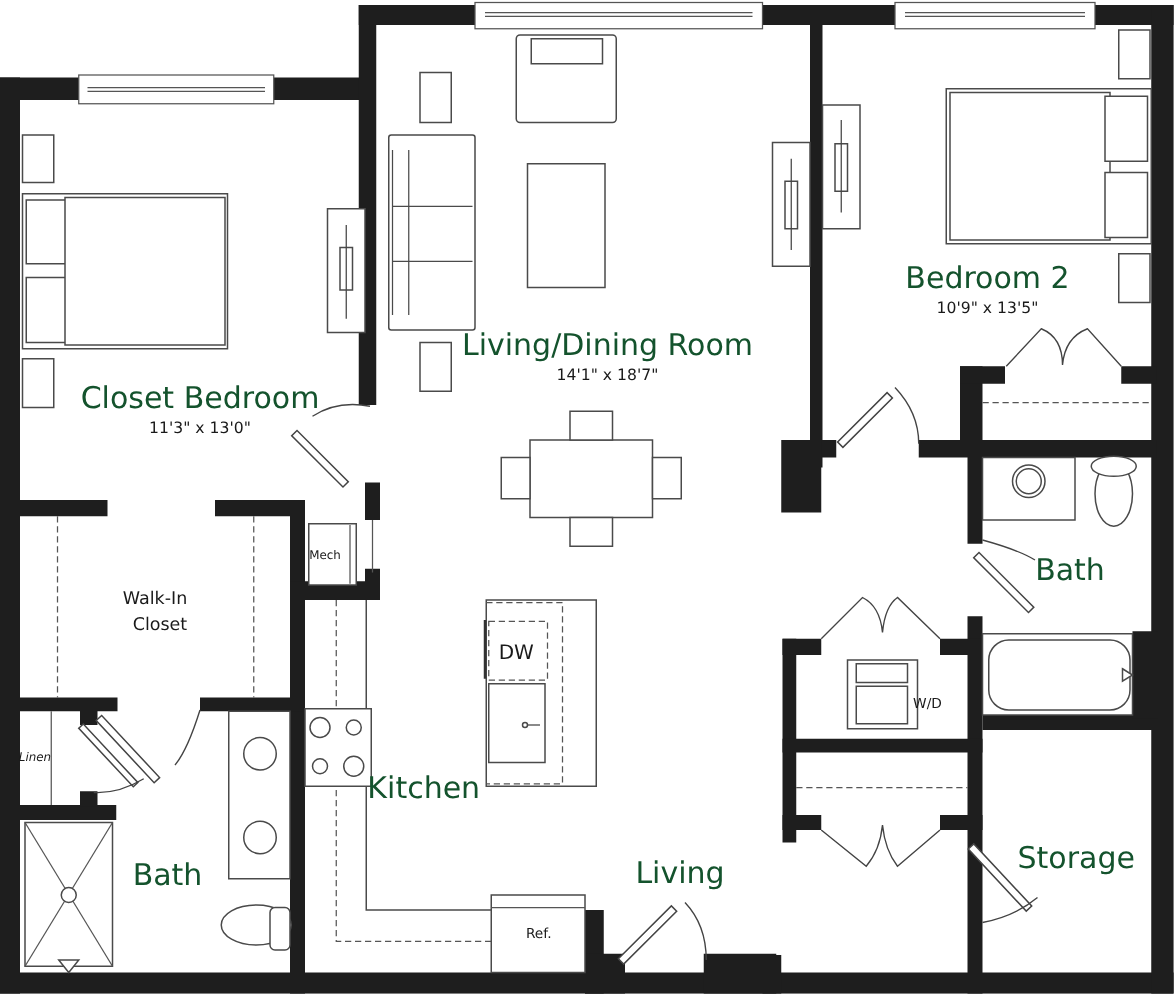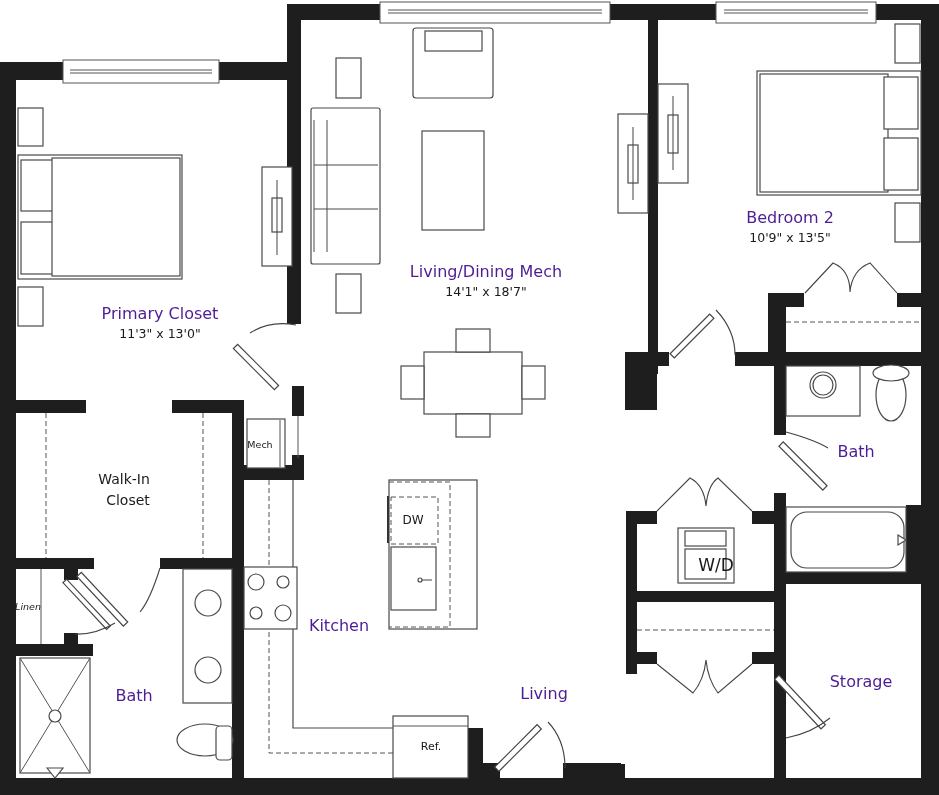--- a/index.html
+++ b/index.html
@@ -1,19 +1,19 @@
 <!DOCTYPE html>
 <html><head>
 <meta charset="utf-8">
 <style>
   html,body{margin:0;padding:0;background:#ffffff;}
   body{width:939px;height:795px;position:relative;overflow:hidden;font-family:"DejaVu Sans","Liberation Sans",sans-serif;color:#1a1a1a;}
   #plan{position:absolute;left:0;top:0;width:939px;height:795px;}
   .lbl{position:absolute;white-space:nowrap;text-align:center;transform:translateX(-50%);line-height:1;}
-  .room-name{font-size:16px;color:#4c1d95;}
+  .room-name{font-size:24px;color:#14532d;}
   .room-dim{font-size:12.5px;color:#1a1a1a;margin-top:6px;}
   .small{font-size:14px;}
   .tiny{font-size:9.5px;}
   .fx{fill:#ffffff;stroke:#4a4a4a;stroke-width:1.2;}
   .fxl{fill:none;stroke:#4a4a4a;stroke-width:1.2;}
   .dash{fill:none;stroke:#555;stroke-width:1;stroke-dasharray:5 3;}
   .wall{fill:#1e1e1e;}
   .win{fill:#ffffff;stroke:#555;stroke-width:1;}
   .door{fill:#ffffff;stroke:#444;stroke-width:1.2;}
   .arc{fill:none;stroke:#444;stroke-width:1.1;}
@@ -228,41 +228,41 @@
     <rect class="fx" x="786" y="507" width="120" height="65"></rect>
     <rect class="fx" x="791" y="512" width="113" height="56" rx="16"></rect>
     <polygon class="fx" points="898,535 906,540 898,545"></polygon>
     <rect class="fx" x="678" y="528" width="56" height="55"></rect>
     <rect class="fx" x="685" y="531" width="41" height="15"></rect>
     <rect class="fx" x="685" y="549" width="41" height="30"></rect>
   </g>
 </svg>
 
 <div class="lbl" style="left:160px;top:306px;">
-  <div class="room-name">Primary Closet</div>
+  <div class="room-name">Closet Bedroom</div>
   <div class="room-dim">11'3" x 13'0"</div>
 </div>
 
 <div class="lbl" style="left:486px;top:264px;">
-  <div class="room-name">Living/Dining Mech</div>
+  <div class="room-name">Living/Dining Room</div>
   <div class="room-dim">14'1" x 18'7"</div>
 </div>
 
 <div class="lbl" style="left:790px;top:210px;">
   <div class="room-name">Bedroom  2</div>
   <div class="room-dim">10'9" x 13'5"</div>
 </div>
 
 <div class="lbl small" style="left:124px;top:469px;line-height:21px;text-align:right;">
   <div>Walk-In</div>
   <div>Closet</div>
 </div>
 
 <div class="lbl room-name" style="left:339px;top:618px;">Kitchen</div>
 <div class="lbl room-name" style="left:134px;top:688px;">Bath</div>
 <div class="lbl room-name" style="left:856px;top:444px;">Bath</div>
 <div class="lbl room-name" style="left:544px;top:686px;">Living</div>
 <div class="lbl room-name" style="left:861px;top:674px;">Storage</div>
 <div class="lbl tiny" style="left:28px;top:602px;font-style:italic;">Linen</div>
 <div class="lbl tiny" style="left:260px;top:440px;">Mech</div>
-<div class="lbl" style="left:413px;top:514px;font-size:12px;">DW</div>
-<div class="lbl" style="left:716px;top:557px;font-size:17px;">W/D</div>
+<div class="lbl" style="left:413px;top:514px;font-size:16px;">DW</div>
+<div class="lbl" style="left:742px;top:557px;font-size:11px;">W/D</div>
 <div class="lbl" style="left:431px;top:741px;font-size:11px;">Ref.</div>
 
 </body></html>

